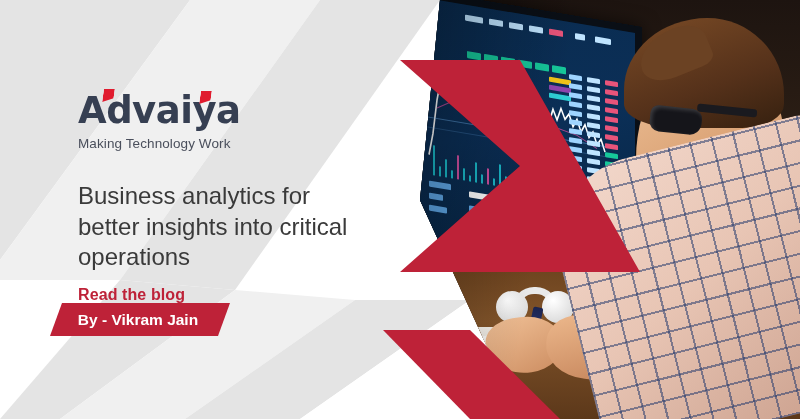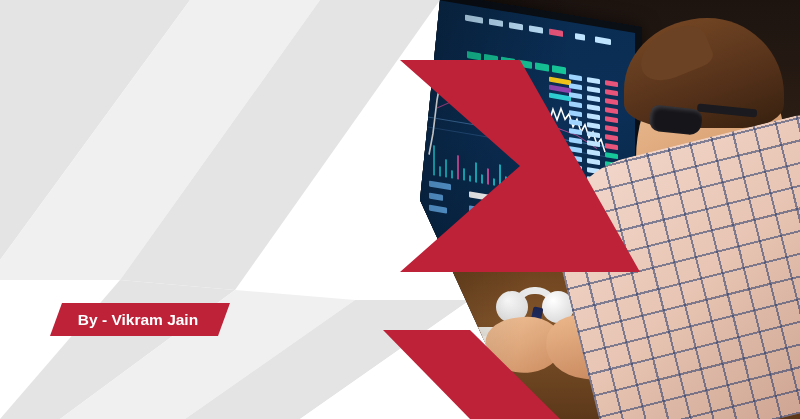--- a/index.html
+++ b/index.html
@@ -424,18 +424,31 @@
 
       <div class="photo-shade"></div>
     </div>
   </div>
 
   <svg width="800" height="419" style="position:absolute;left:0;top:0;pointer-events:none;">
     <polygon points="400,60 520,60 640,272 520,272 400,272 520,166" fill="#be2238"></polygon>
     <polygon points="383,330 470,330 560,419 470,419" fill="#be2238"></polygon>
   </svg>
 
+  <div class="content">
+
+    <div class="logo-wrap">
+      <div class="logo-word">Advaiya</div>
+      <span class="flag f1"></span>
+      <span class="flag f2"></span>
+      <div class="tagline">Making Technology Work</div>
+    </div>
+
+    <h1 class="headline">Business analytics for better insights into critical operations</h1>
+
+    <a href="#" class="cta">Read the blog</a>
+  </div>
 
   <div class="byline">
     <span>By - Vikram Jain</span>
   </div>
 
 </div>
 
 </body></html>

